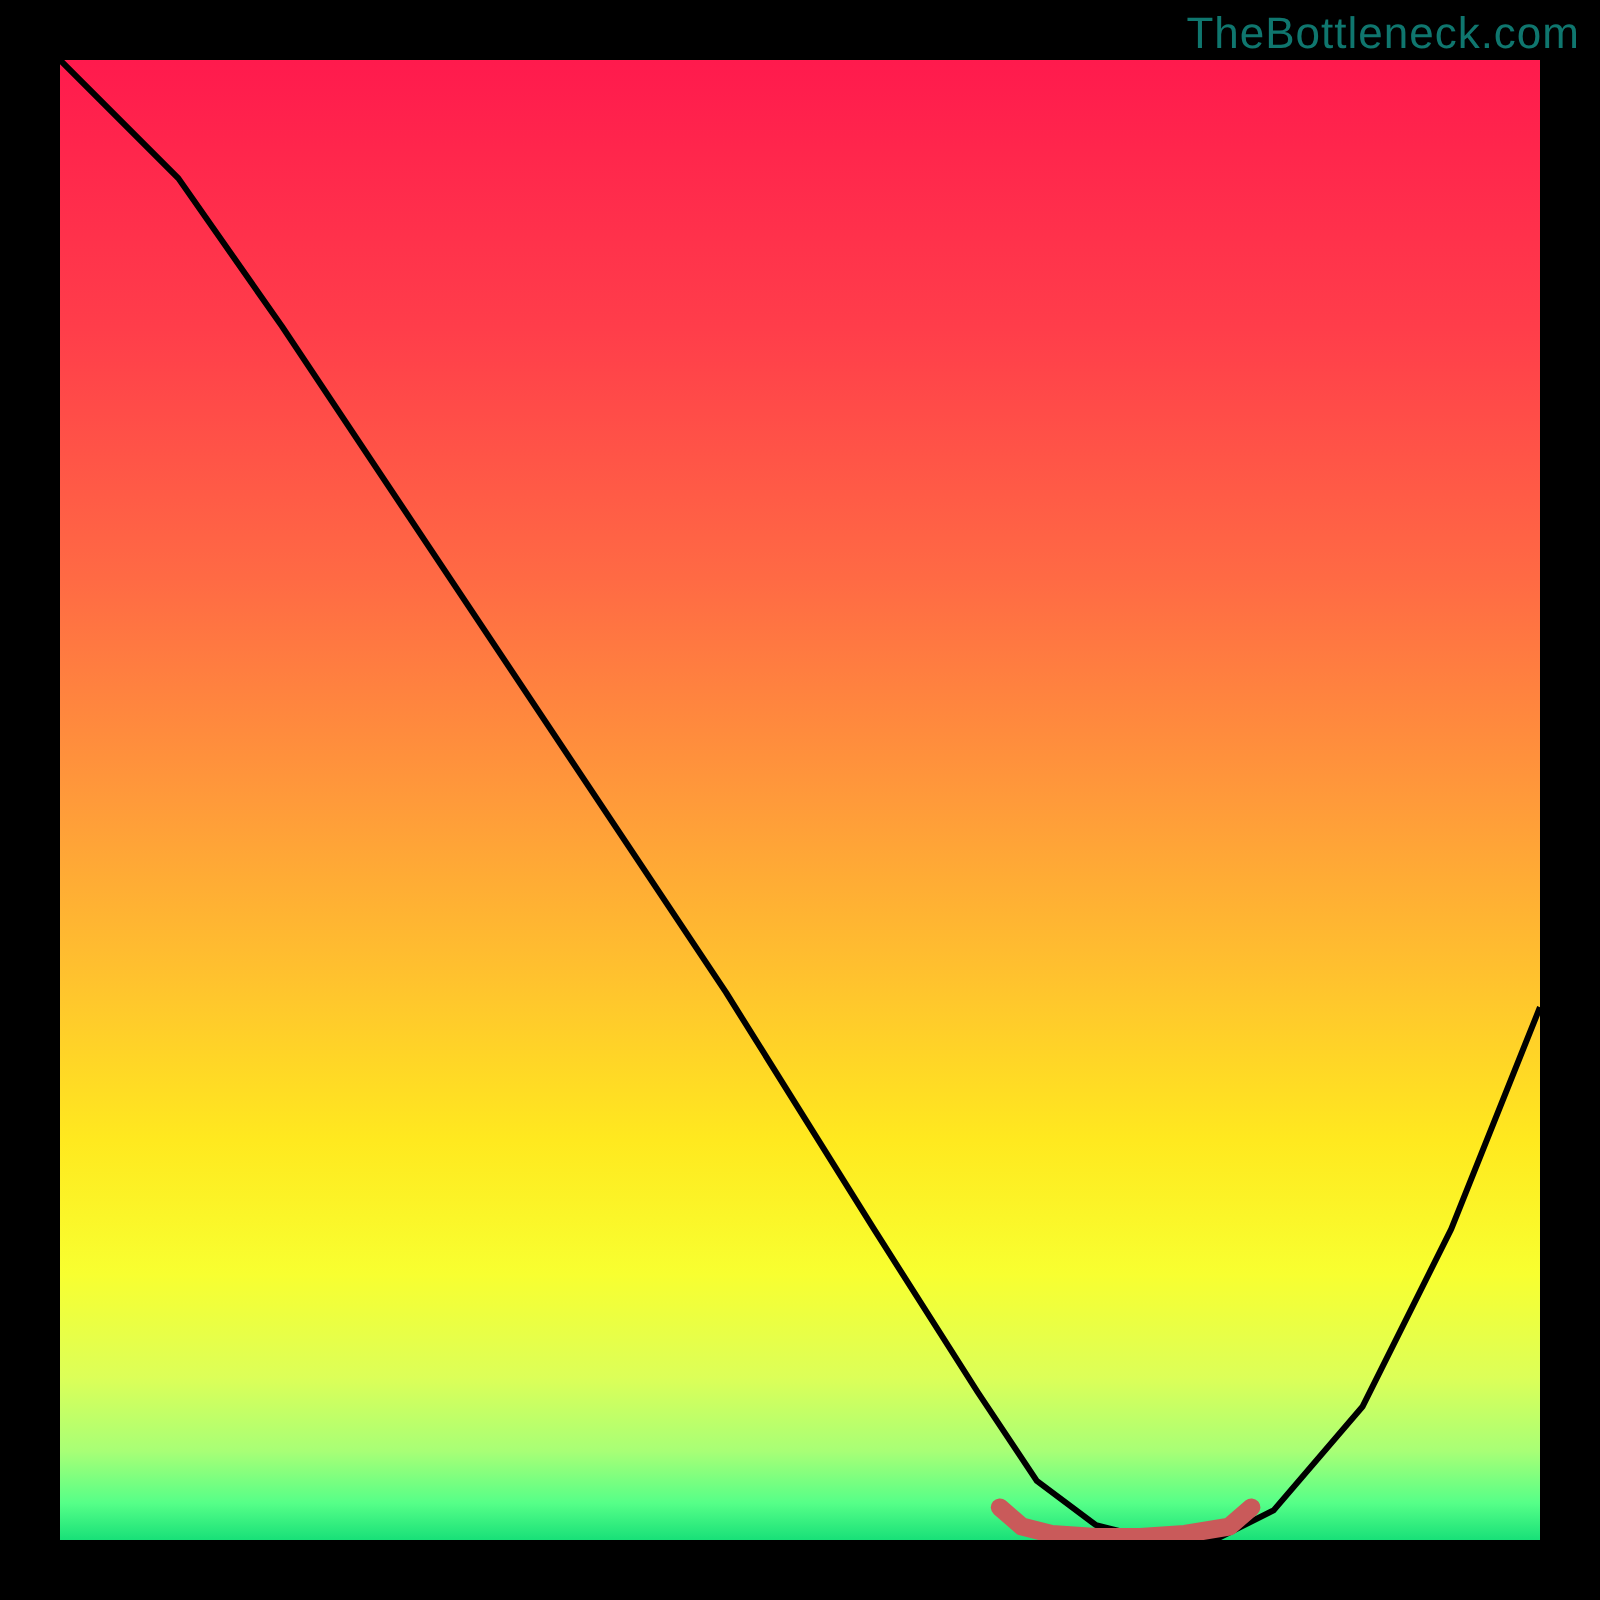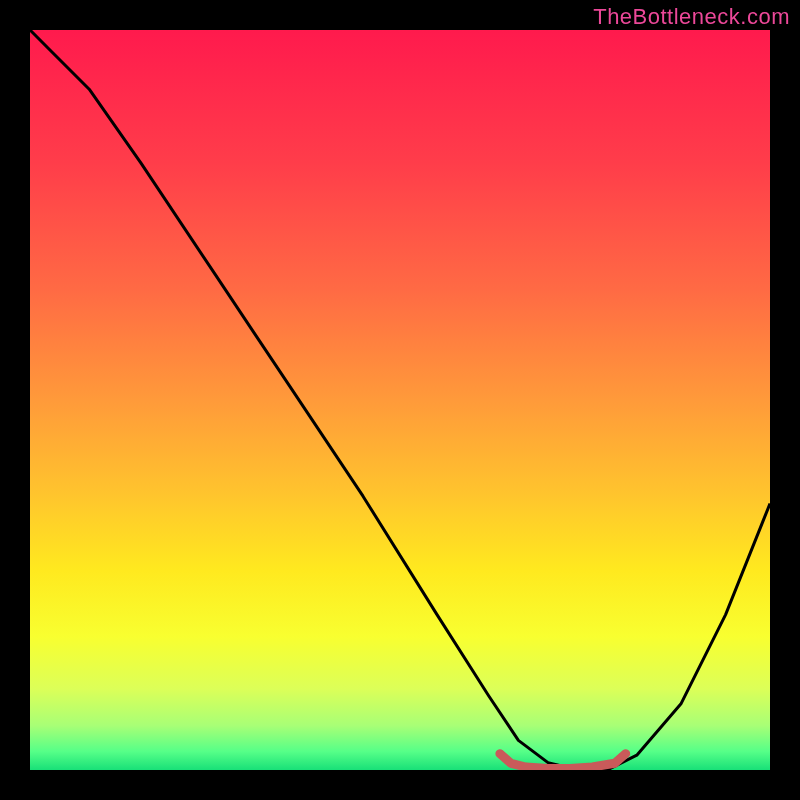--- a/index.html
+++ b/index.html
@@ -8,21 +8,21 @@
     width: 800px;
     height: 800px;
     background: #000;
     font-family: Arial, Helvetica, sans-serif;
     overflow: hidden;
   }
   .watermark {
     position: absolute;
     top: 4px;
     right: 10px;
-    color: #ec4899;
+    color: #0f766e;
     font-size: 22px;
     font-weight: 500;
     letter-spacing: 0.5px;
     z-index: 10;
     margin-left: 45px;
   }
   .plot {
     position: absolute;
     left: 30px;
     top: 30px;

